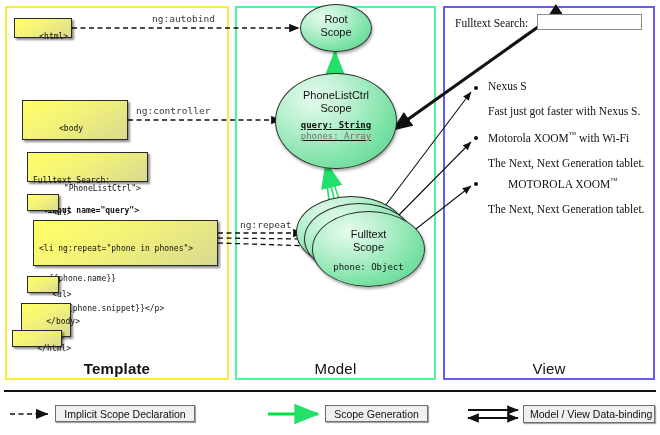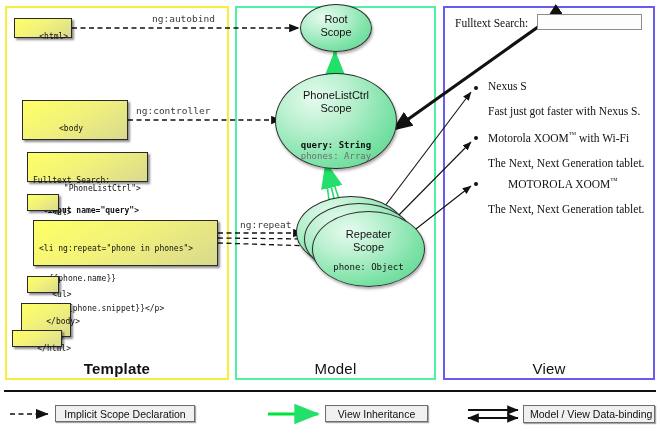--- a/index.html
+++ b/index.html
@@ -192,30 +192,30 @@
   <div class="conn-label" style="left:240px;top:219px;">ng:repeat</div>
 
   <div class="ellipse" style="left:300px;top:4px;width:72px;height:48px;padding-top:8px;">
     <div class="title">Root</div>
     <div class="title">Scope</div>
   </div>
 
   <div class="ellipse" style="left:275px;top:73px;width:122px;height:96px;padding-top:15px;">
     <div class="title">PhoneListCtrl</div>
     <div class="title">Scope</div>
-    <div class="props" style="margin-top:26px;">
+    <div class="props" style="margin-top:6px;text-decoration:underline;">
       <div class="k">query: String</div>
       <div class="g">phones: Array</div>
     </div>
   </div>
 
   <div class="ellipse" style="left:296px;top:196px;width:110px;height:72px;"></div>
   <div class="ellipse" style="left:304px;top:203px;width:110px;height:72px;"></div>
   <div class="ellipse" style="left:312px;top:211px;width:113px;height:76px;padding-top:16px;">
-    <div class="title">Repeater</div>
+    <div class="title">Fulltext</div>
     <div class="title">Scope</div>
     <div class="props g" style="margin-top:9px;">phone: Object</div>
   </div>
 
   <div class="view-label" style="left:455px;top:17px;">Fulltext Search:</div>
   <input class="view-input" style="left: 537px; top: 14px; width: 105px; height: 16px; font-size: 10px;" value="" placeholder="">
 
   <div class="view-bullet" style="left:474px;top:86px;"></div>
   <div class="view-item" style="left:488px;top:80px;">Nexus S</div>
   <div class="view-item" style="left:488px;top:105px;">Fast just got faster with Nexus S.</div>
@@ -232,16 +232,16 @@
   </div>
   <div class="view-item" style="left:488px;top:203px;">The Next, Next Generation tablet.</div>
 
   <div class="col-label template">Template</div>
   <div class="col-label model">Model</div>
   <div class="col-label view">View</div>
 
   <div class="divider"></div>
 
   <div class="legend-box" style="left:55px;top:405px;width:140px;height:17px;">Implicit Scope Declaration</div>
-  <div class="legend-box" style="left:325px;top:405px;width:103px;height:17px;">View Inheritance</div>
+  <div class="legend-box" style="left:325px;top:405px;width:103px;height:17px;">Scope Generation</div>
   <div class="legend-box" style="left:523px;top:405px;width:132px;height:18px;">Model / View Data-binding</div>
 
 </div>
 
 </body></html>

